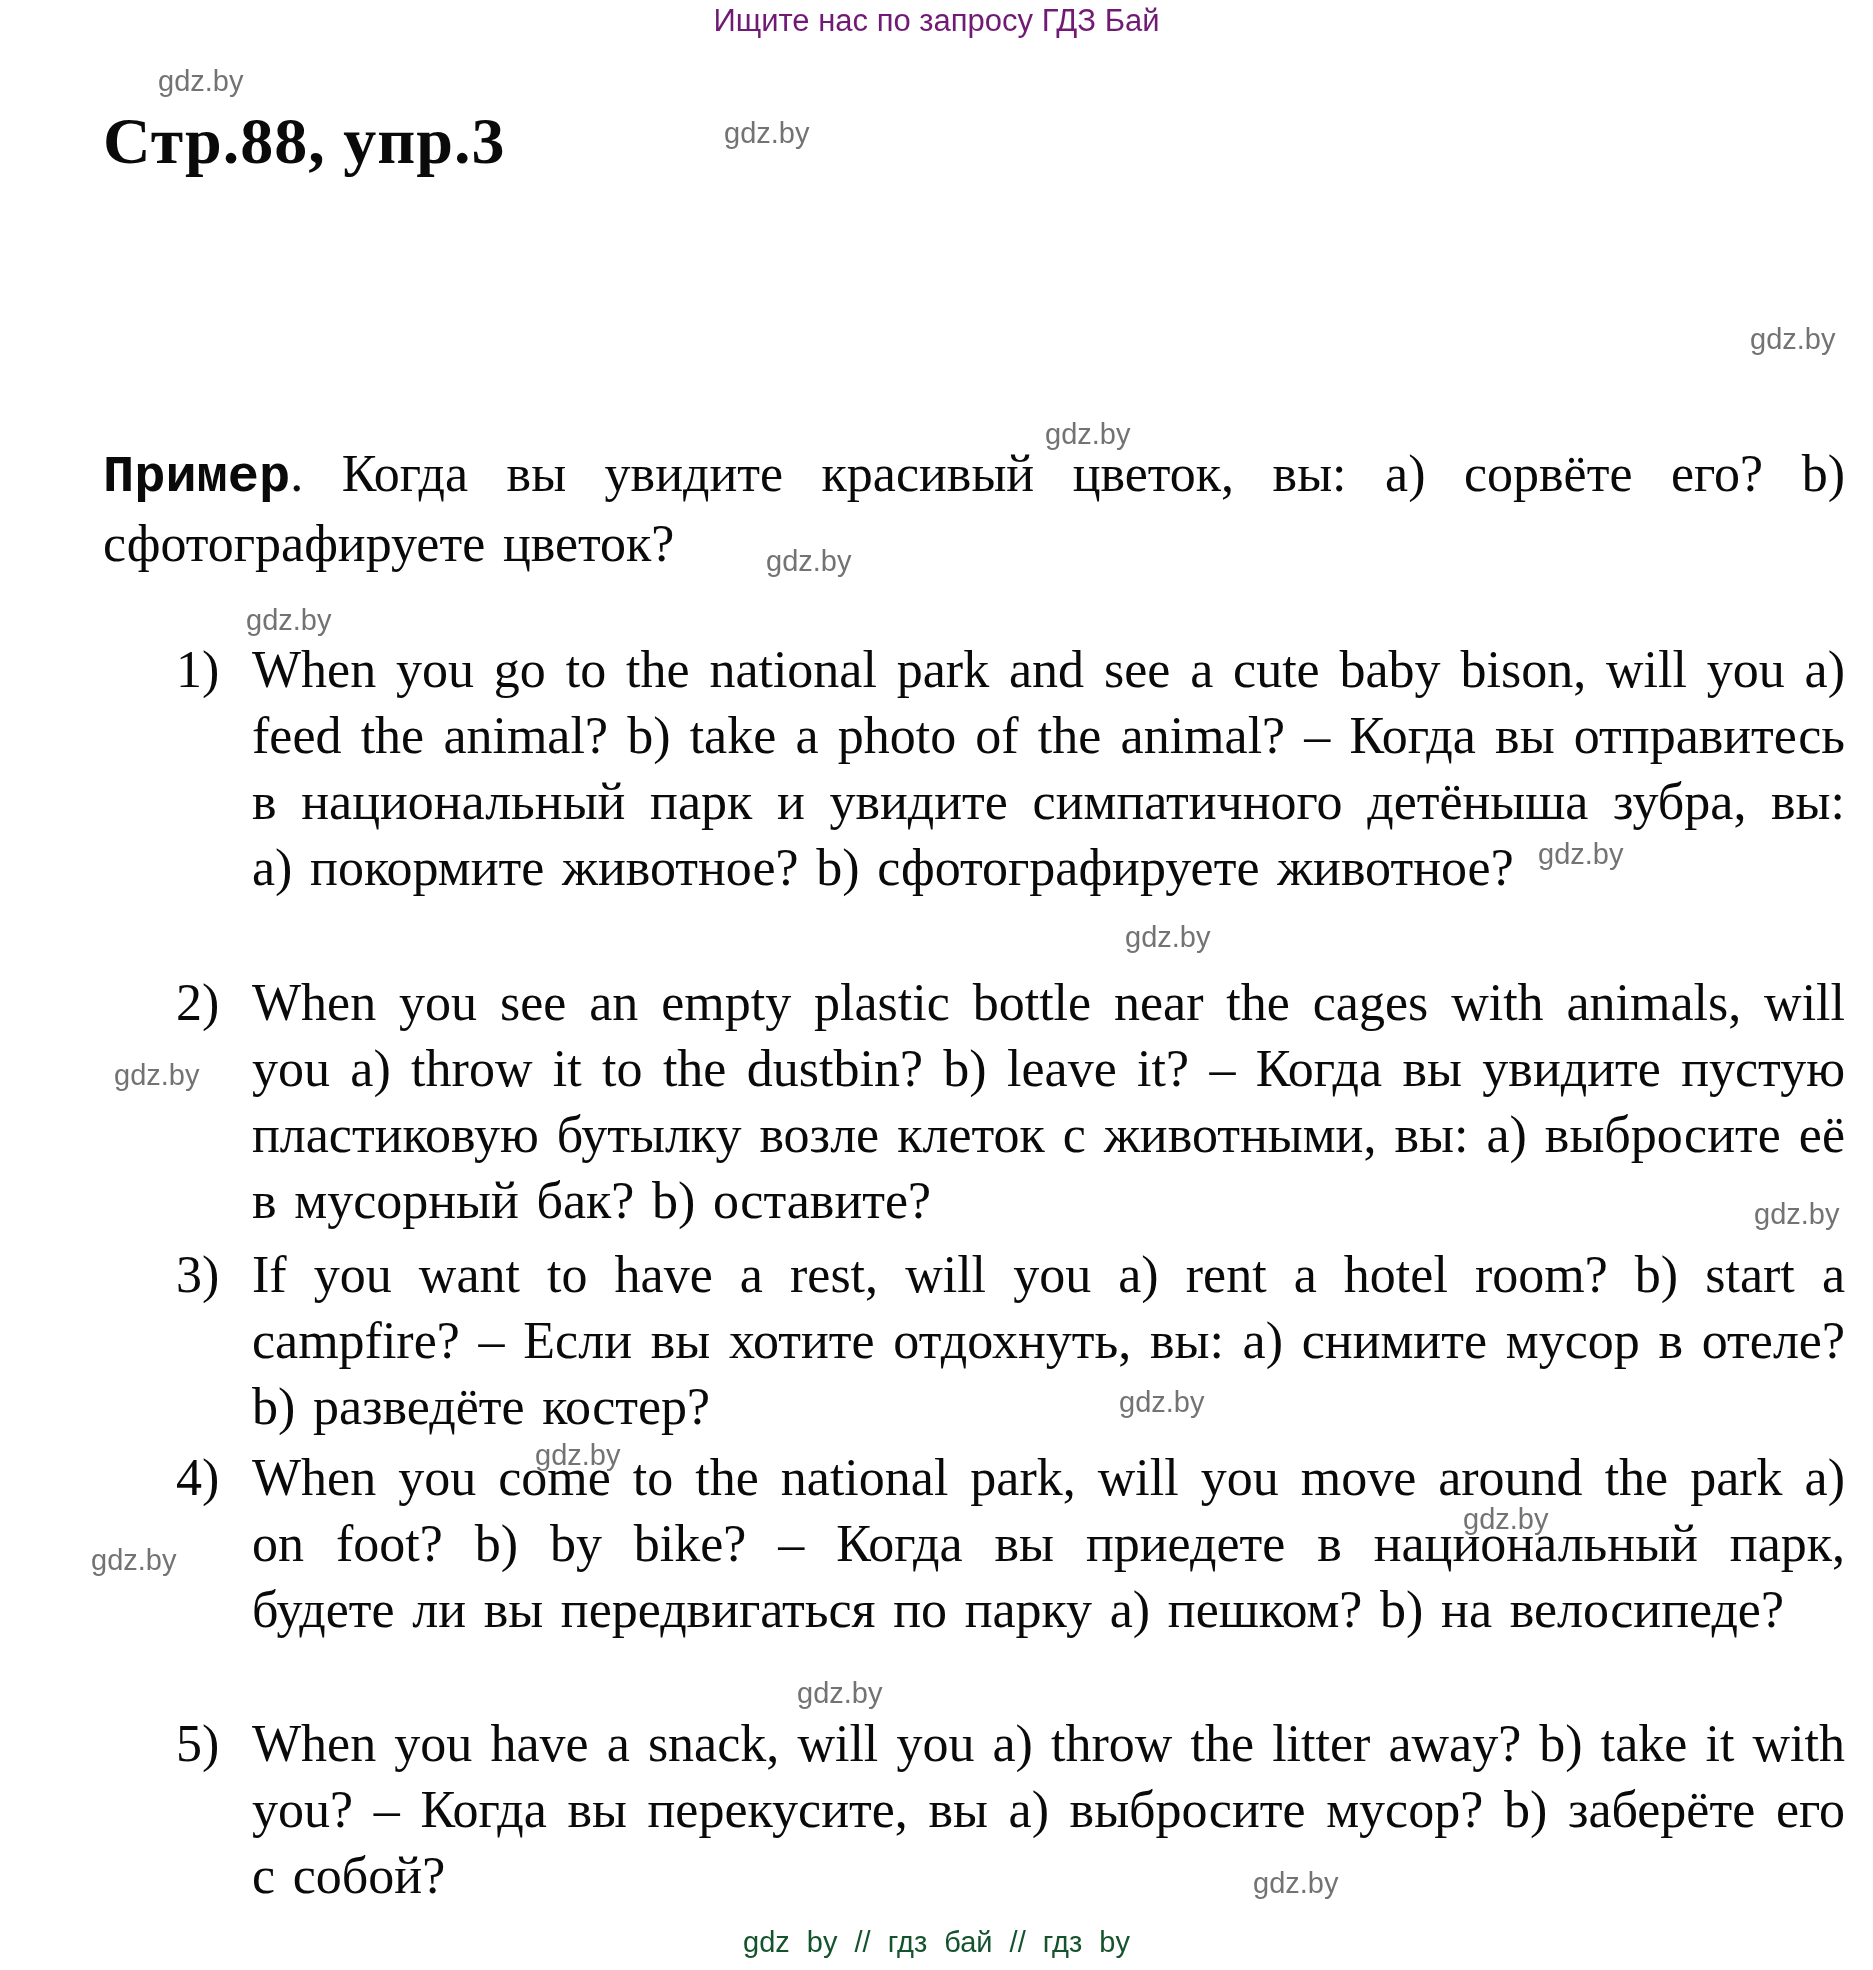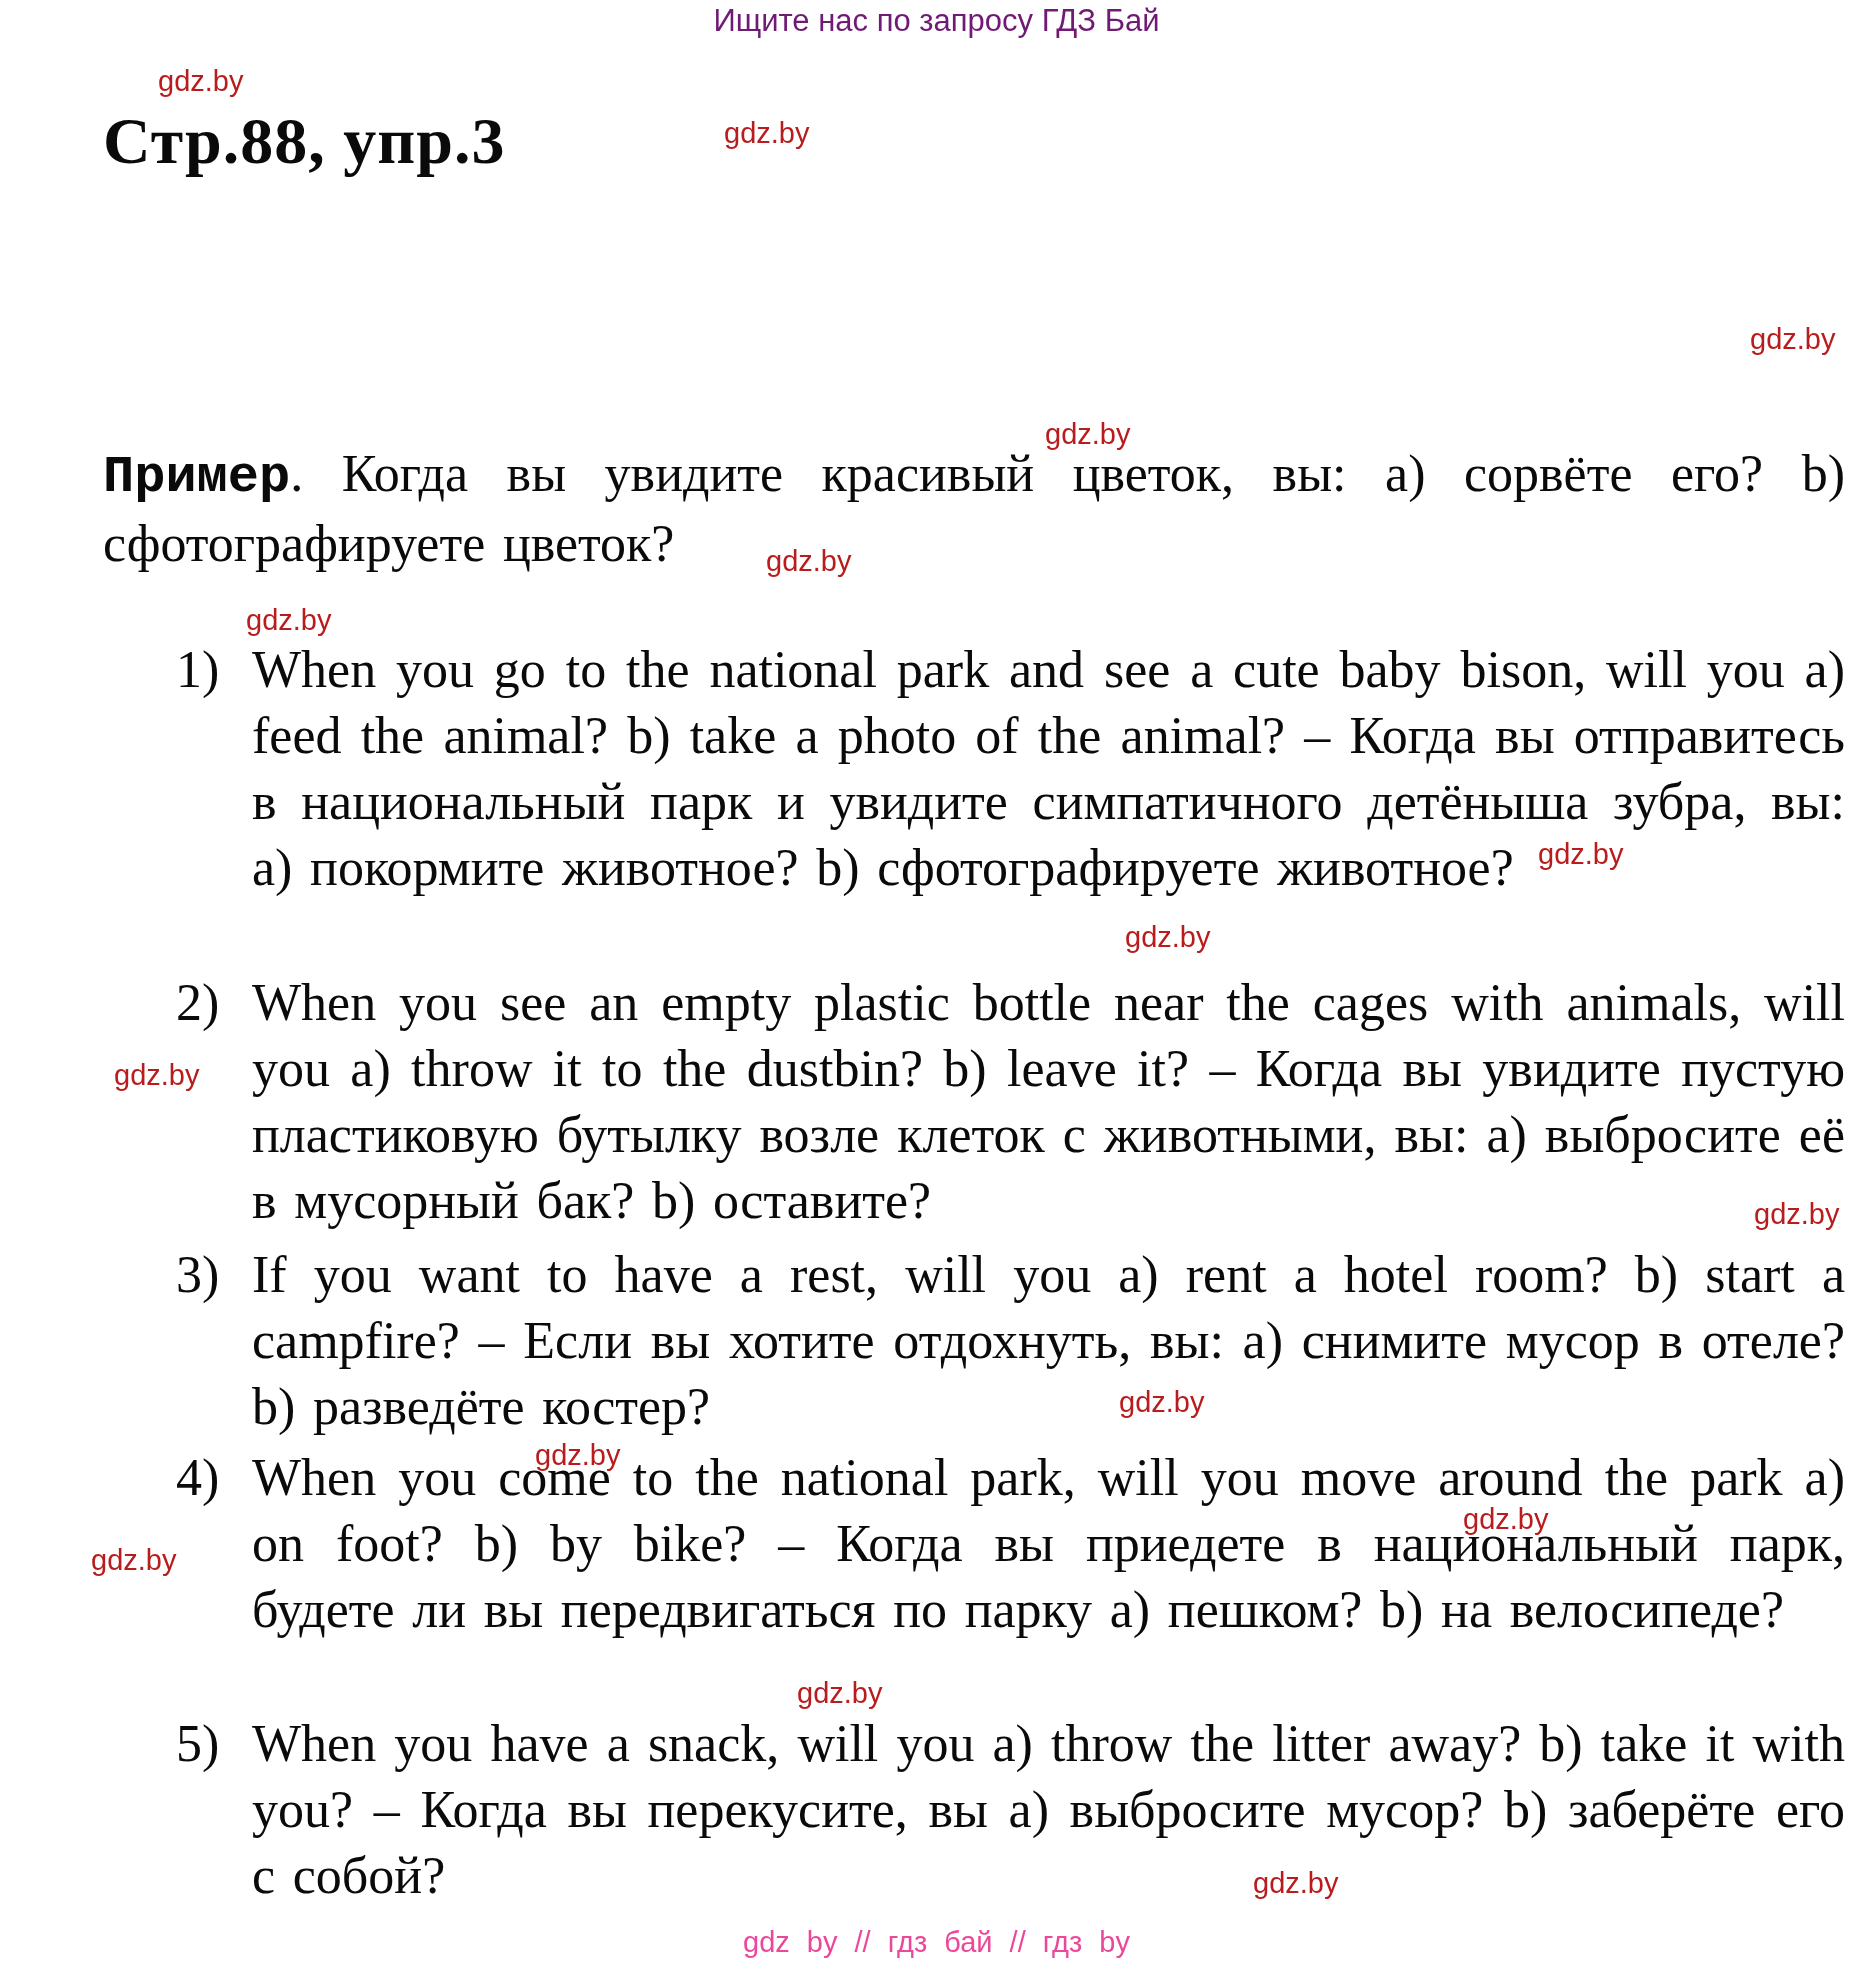--- a/index.html
+++ b/index.html
@@ -21,21 +21,21 @@
     text-align: center;
     font-family: "Liberation Sans", sans-serif;
     font-size: 31px;
     color: #701a75;
   }
   
   .wm {
     position: absolute;
     font-family: "Liberation Sans", sans-serif;
     font-size: 29px;
-    color: #b91c1c;
+    color: #737373;
     white-space: nowrap;
   }
   .w1  { left: 158px;  top: 65px;   }
   .w2  { left: 724px;  top: 117px;  }
   .w3  { left: 1750px; top: 323px;  }
   .w4  { left: 1045px; top: 418px;  }
   .w5  { left: 766px;  top: 545px;  }
   .w6  { left: 246px;  top: 604px;  }
   .w7  { left: 1538px; top: 838px;  }
   .w8  { left: 1125px; top: 921px;  }
@@ -94,21 +94,21 @@
   .item-5 { top: 1711px; }
 
   .footer {
     position: absolute;
     top: 1926px;
     left: 0;
     width: 100%;
     text-align: center;
     font-family: "Liberation Sans", sans-serif;
     font-size: 29px;
-    color: #ec4899;
+    color: #14532d;
     word-spacing: 9px;
   }
 </style>
 </head>
 <body>
 
 <div class="page">
 
   <div class="promo">Ищите нас по запросу ГДЗ Бай</div>
 

